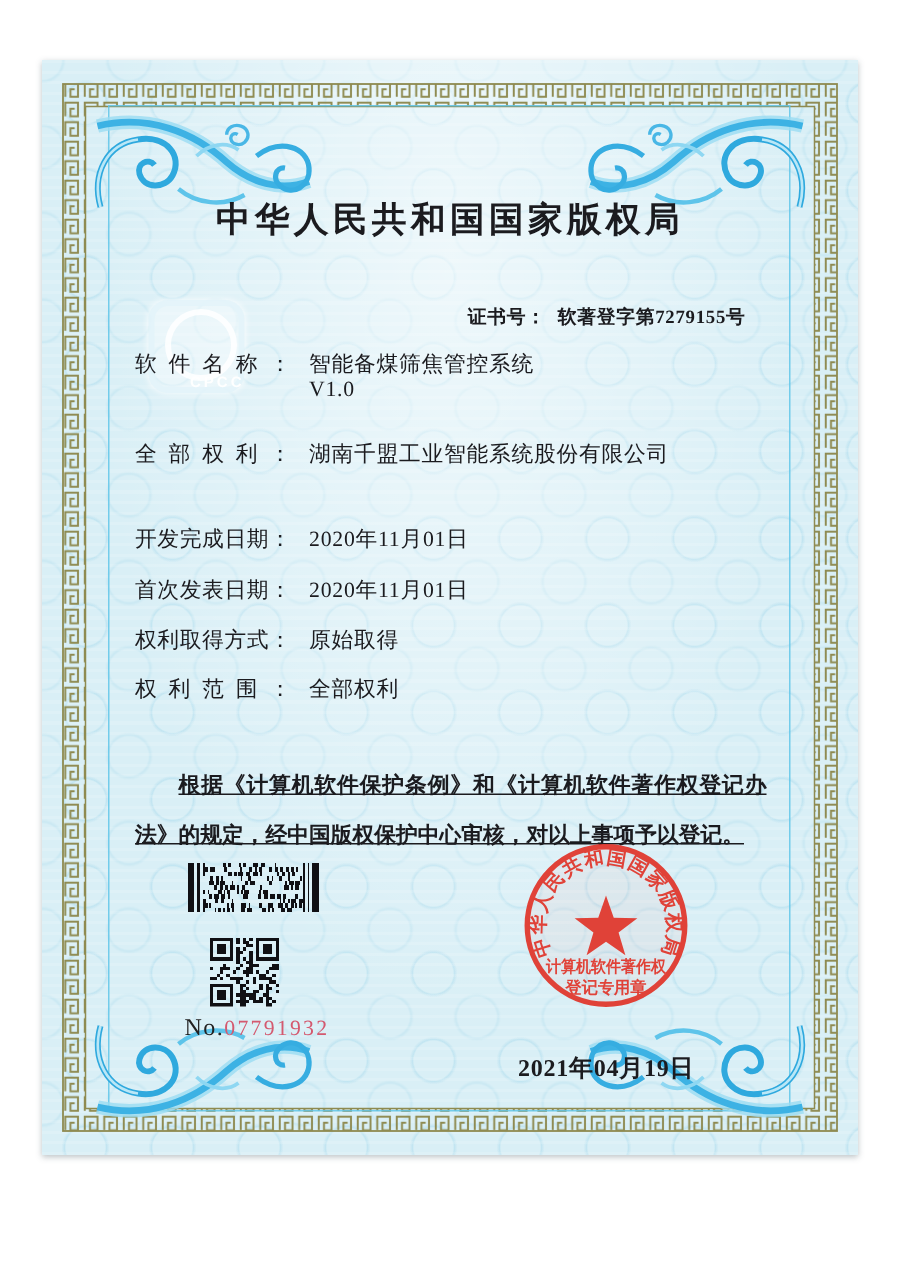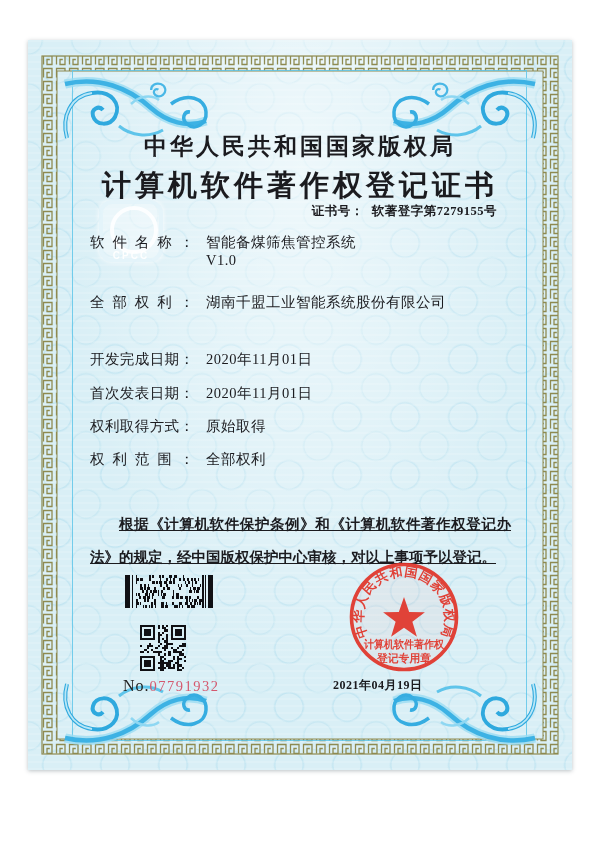--- a/index.html
+++ b/index.html
@@ -33,30 +33,30 @@
   .row{position:absolute;left:62px;font-size:14.5px;font-weight:400;color:#1b1b1f;}
   .row .lbl{display:inline-block;width:104px;text-align:justify;text-align-last:justify;vertical-align:top;}
   .row .val{display:inline-block;margin-left:12px;letter-spacing:.5px;vertical-align:top;}
   .statement{position:absolute;left:62px;top:468px;width:421px;font-size:14.5px;font-weight:700;
              line-height:33px;text-align:justify;text-indent:2em;color:#1b1b1f;white-space:normal;text-decoration:underline;}
   .emboss{position:absolute;left:71px;top:160px;width:64px;height:62px;border-radius:13px;
           background:rgba(255,255,255,.38);box-shadow:0 0 5px rgba(255,255,255,.9), inset 0 0 0 4px rgba(225,243,249,.75);
           pointer-events:none;}
   .emboss .ring{position:absolute;left:11px;top:6px;width:40px;height:40px;border-radius:50%;
           border:4px solid rgba(255,255,255,.85);}
-  .emboss .cpcc{position:absolute;left:0;right:0;bottom:1px;text-align:center;font-size:10px;
+  .emboss .cpcc{position:absolute;left:0;right:0;bottom:1px;text-align:right;font-size:10px;
           font-weight:700;letter-spacing:2px;color:rgba(255,255,255,.95);font-family:"Liberation Sans",sans-serif;}
   .barcode{position:absolute;left:97px;top:535px;}
   .qrcode{position:absolute;left:112px;top:585px;}
   .serial{position:absolute;left:95px;top:637px;font-size:16px;}
   .serial .no{font-weight:400;color:#222;letter-spacing:1px;}
   .serial .num{font-family:Liberation Serif, serif;font-weight:400;color:#d4596f;
                font-size:14.5px;letter-spacing:1.5px;margin-left:0;}
   .seal{position:absolute;left:313px;top:517px;opacity:.93;pointer-events:none;}
-  .issue-date{left:305px;top:637px;width:142px;text-align:left;font-size:12px;letter-spacing:.5px;}
+  .issue-date{left:305px;top:662px;width:142px;text-align:center;font-size:16px;letter-spacing:.5px;}
 </style>
 </head>
 <body>
 
 <div class="stage">
   <div class="paper">
 
     <svg class="border-svg" width="544" height="730">
       <defs>
         <pattern id="mk" width="13" height="13" patternUnits="userSpaceOnUse">
@@ -100,21 +100,20 @@
     <svg class="curl" style="left:404px;top:42px" viewBox="0 0 16 16">
         <use href="#curlg"></use>
       </svg>
 
     <div class="emboss">
       <div class="ring"></div>
       <div class="cpcc">CPCC</div>
     </div>
 
     <div class="t authority">中华人民共和国国家版权局</div>
-    <div class="t cert-title">计算机软件著作权登记证书</div>
     <div class="t cert-no">
       <span class="lbl">证书号：</span><span>软著登字第7279155号</span>
     </div>
 
     <div class="row" style="top:193px">
       <span class="lbl">软件名称：</span><span class="val"><span>智能备煤筛焦管控系统</span><br><span>V1.0</span></span>
     </div>
     <div class="row" style="top:253px">
       <span class="lbl">全部权利：</span><span class="val">湖南千盟工业智能系统股份有限公司</span>
     </div>

